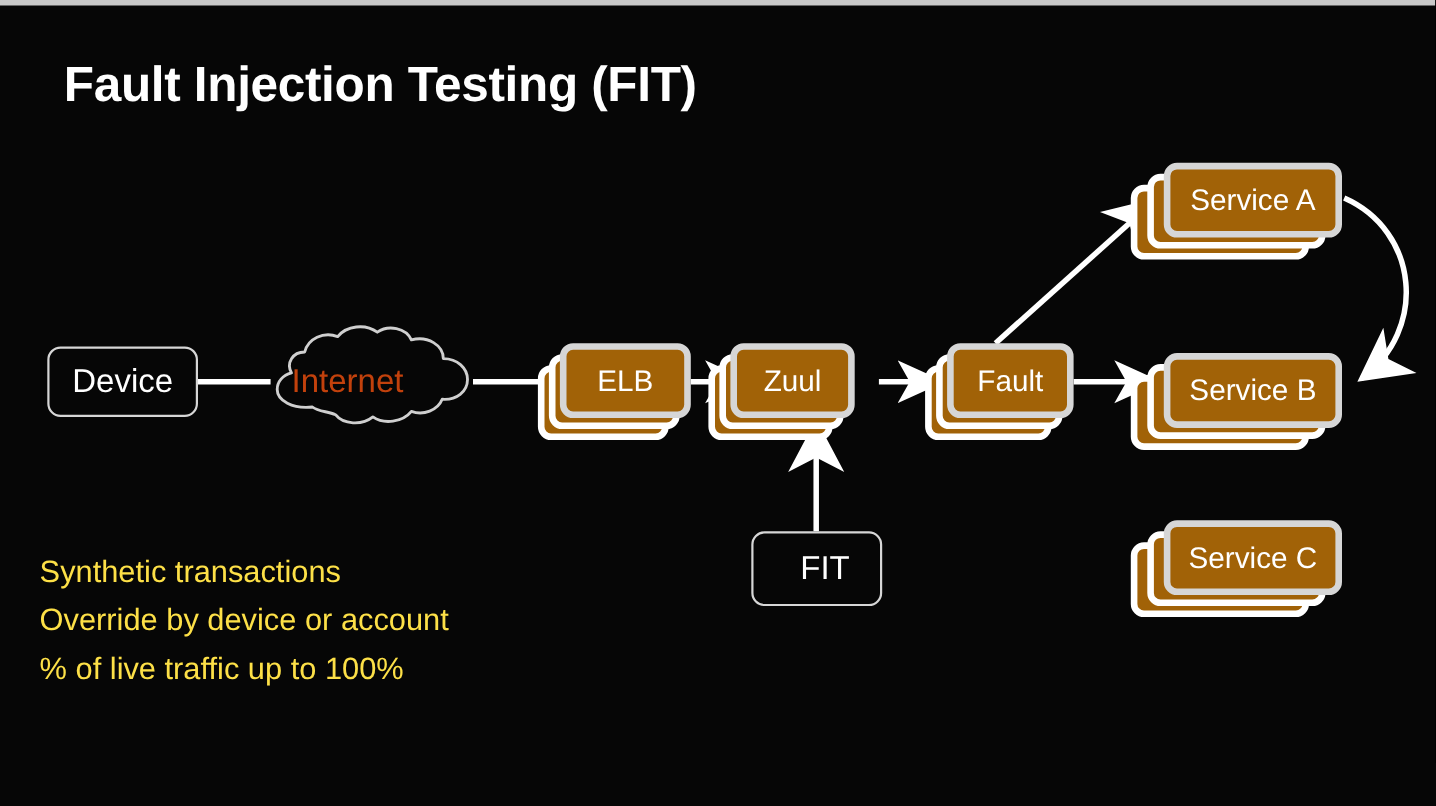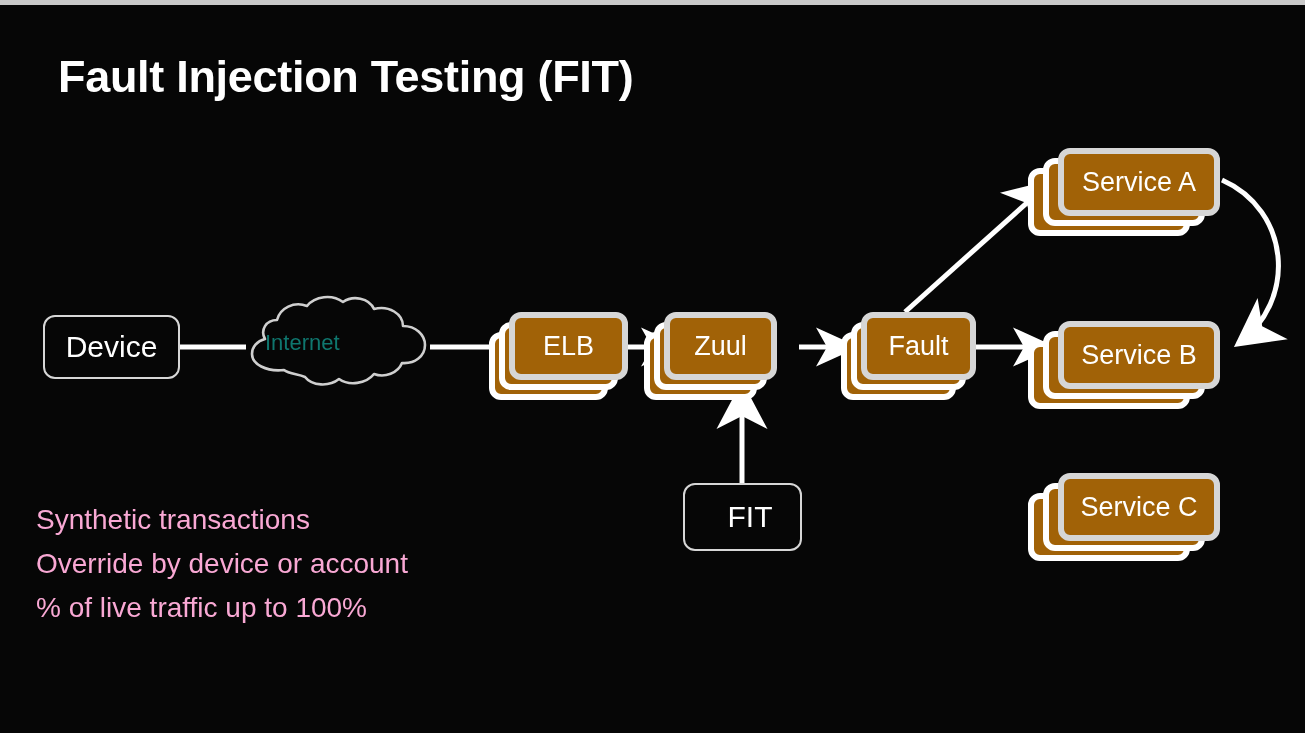--- a/index.html
+++ b/index.html
@@ -31,21 +31,21 @@
     font-weight: bold;
     color: #ffffff;
     letter-spacing: -0.3px;
     white-space: nowrap;
     margin-top: 11px;
   }
   #bullets {
     position: absolute;
     left: 36px;
     top: 498px;
-    color: #f9a8d4;
+    color: #fde047;
     font-size: 28px;
     line-height: 44px;
     white-space: nowrap;
   }
   #bullets div { font-weight: normal; }
 
   
   #wires {
     position: absolute;
     left: 0; top: 0;
@@ -85,22 +85,22 @@
     color: #ffffff;
     font-size: 27px;
     display: flex;
     align-items: center;
     justify-content: center;
     white-space: nowrap;
     z-index: 3;
   }
   .cloud-label {
     position: absolute;
-    color: #0f766e;
-    font-size: 22px;
+    color: #c2410c;
+    font-size: 30px;
     white-space: nowrap;
     z-index: 2;
   }
 </style>
 </head>
 <body>
 
 <div id="slide">
 
   <div id="top-bar"></div>

